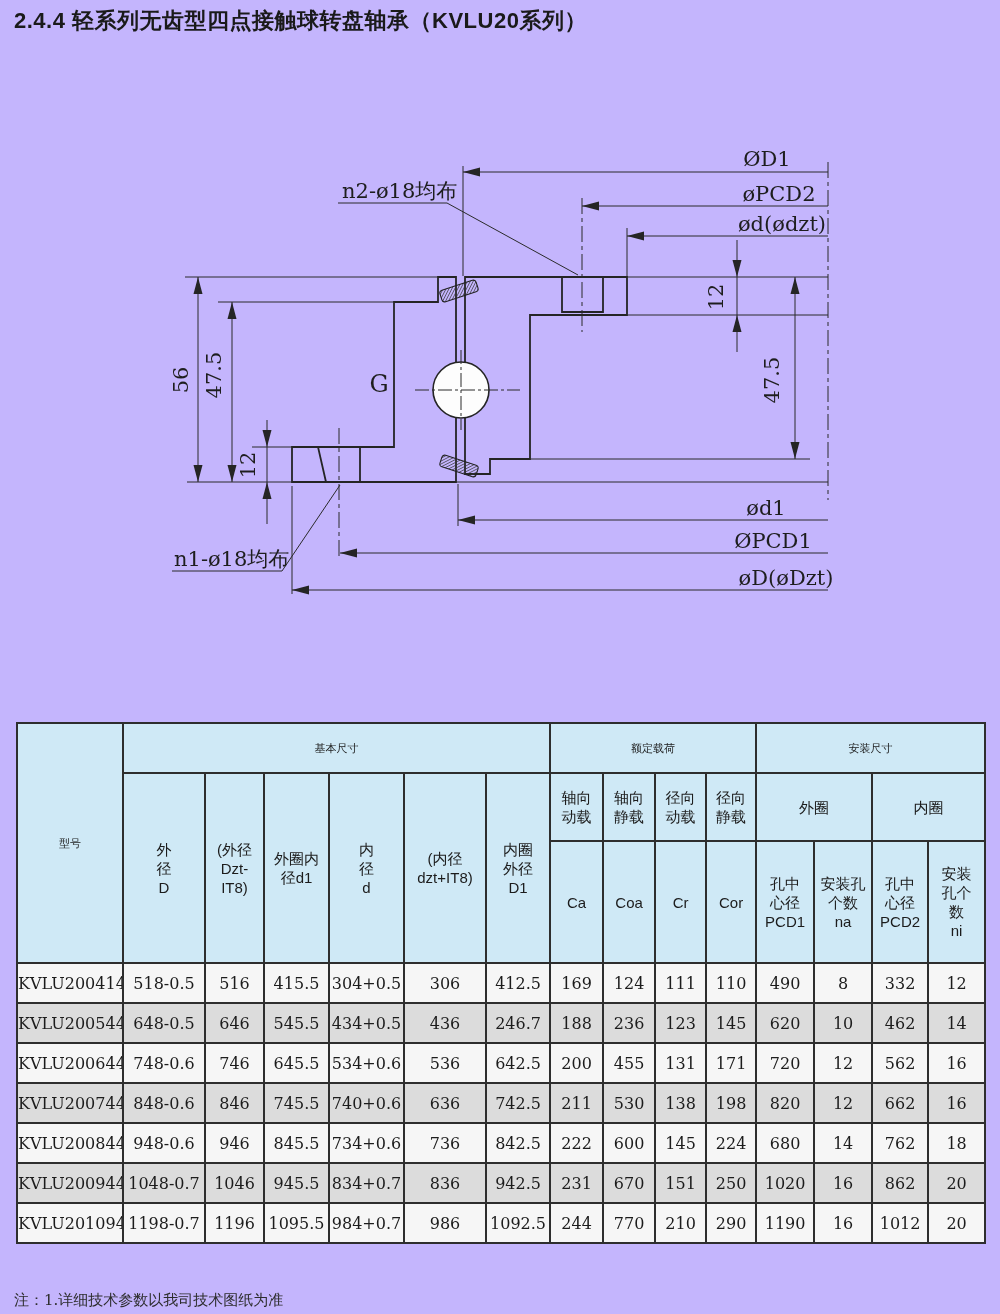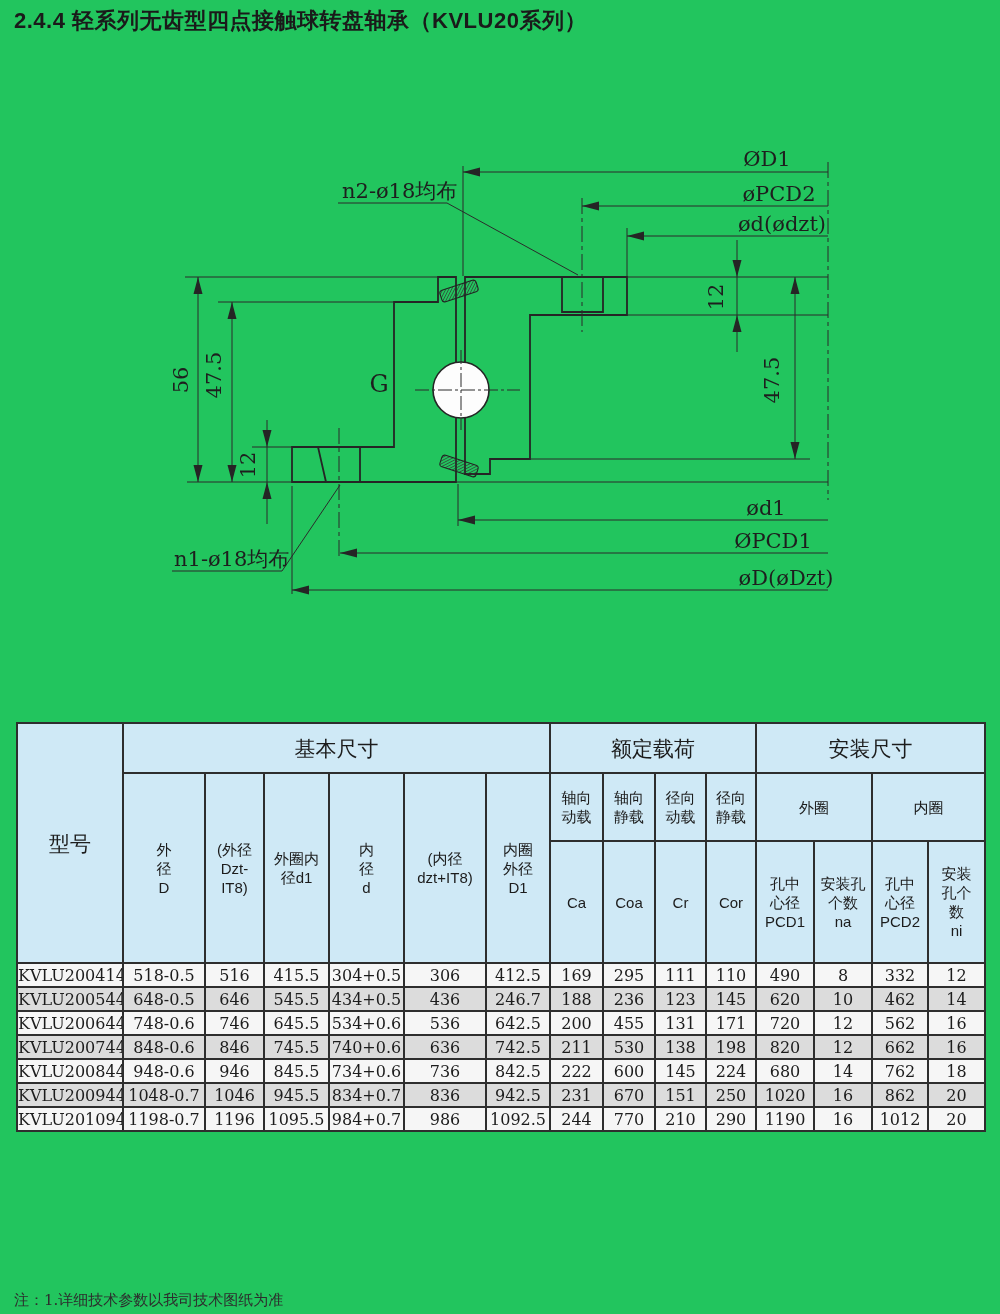--- a/index.html
+++ b/index.html
@@ -1,35 +1,35 @@
 <!DOCTYPE html>
 <html><head>
 <meta charset="utf-8">
 <style>
   html,body{margin:0;padding:0;}
-  .page{position:relative;width:1000px;height:1314px;background:#22c55e;overflow:hidden;
+  .page{position:relative;width:1000px;height:1314px;background:#c4b5fd;overflow:hidden;
         font-family:"Liberation Sans",sans-serif;color:#1c1c1c;text-decoration:underline;}
   .page-title{position:absolute;left:14px;top:6px;font-size:22px;font-weight:bold;
         letter-spacing:0.5px;color:#1a1a1a;}
   .drawing{position:absolute;left:0;top:40px;}
   .drawing text{fill:#1e1e1e;font-family:"DejaVu Serif","Liberation Serif",serif;}
   .tn{stroke:#2b2b2b;stroke-width:1;fill:none;}
   .ln{stroke:#252525;stroke-width:1.8;fill:none;}
   .cl{stroke:#2b2b2b;stroke-width:1;fill:none;stroke-dasharray:16 4 4 4;}
   .ar{fill:#252525;stroke:none;}
   .dimtxt{font-size:21px;}
   .spec-table{position:absolute;left:16px;top:722px;width:968px;border-collapse:collapse;
         table-layout:fixed;}
   .spec-table th,.spec-table td{border:2px solid #2e2e2e;text-align:center;vertical-align:middle;
         padding:0;overflow:hidden;}
   .spec-table thead th{background:#cfe9f6;font-weight:normal;font-size:15px;line-height:19px;
         white-space:pre-line;font-family:"Liberation Sans",sans-serif;}
-  .spec-table thead tr.grp th{font-size:21px;}
+  .spec-table thead tr.grp th{font-size:11px;}
   .spec-table tbody td{font-family:"DejaVu Serif","Liberation Serif",serif;font-size:16px;}
-  .spec-table tbody tr{height:24px;}
+  .spec-table tbody tr{height:40px;}
   .spec-table tbody tr:nth-child(odd) td{background:#f6f6f6;}
   .spec-table tbody tr:nth-child(even) td{background:#dcdcdc;}
   .notes{position:absolute;left:14px;top:1289px;font-size:15px;line-height:22px;
         font-family:"DejaVu Serif","Liberation Serif",serif;color:#2d2d2d;}
   .note-line{white-space:nowrap;}
   .note-line.indent{padding-left:34px;}
 </style>
 </head>
 <body>
 
@@ -195,21 +195,21 @@
     <tbody>
         <tr>
           <td>KVLU200414</td>
           <td>518-0.5</td>
           <td>516</td>
           <td>415.5</td>
           <td>304+0.5</td>
           <td>306</td>
           <td>412.5</td>
           <td>169</td>
-          <td>295</td>
+          <td>124</td>
           <td>111</td>
           <td>110</td>
           <td>490</td>
           <td>8</td>
           <td>332</td>
           <td>12</td>
         </tr>
         <tr>
           <td>KVLU200544</td>
           <td>648-0.5</td>

